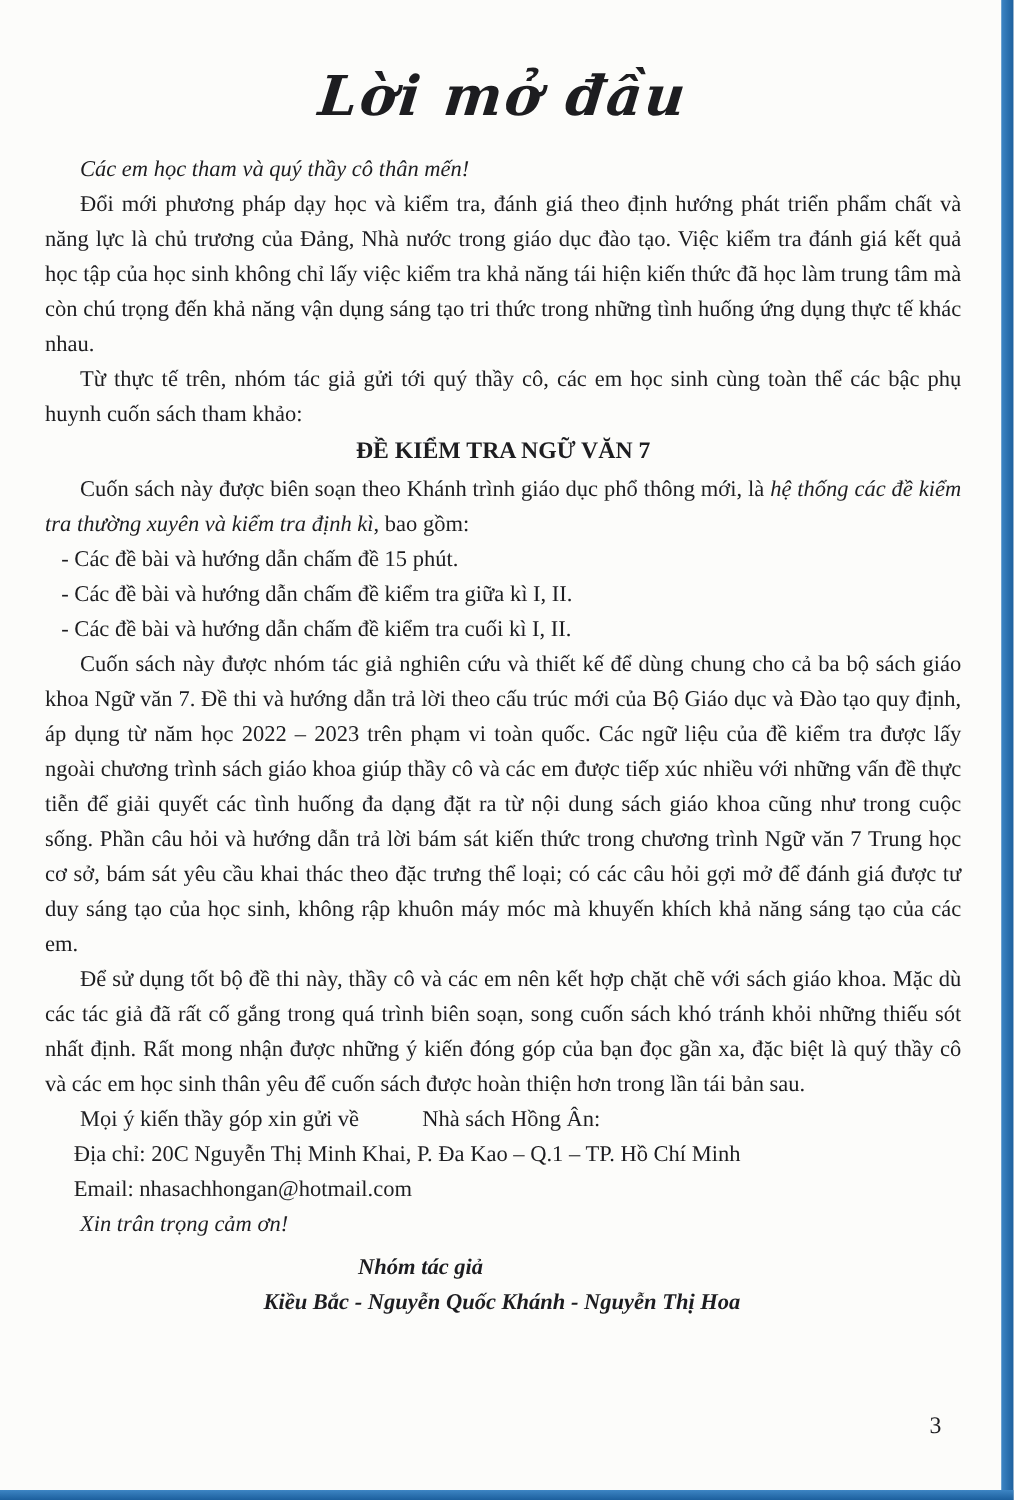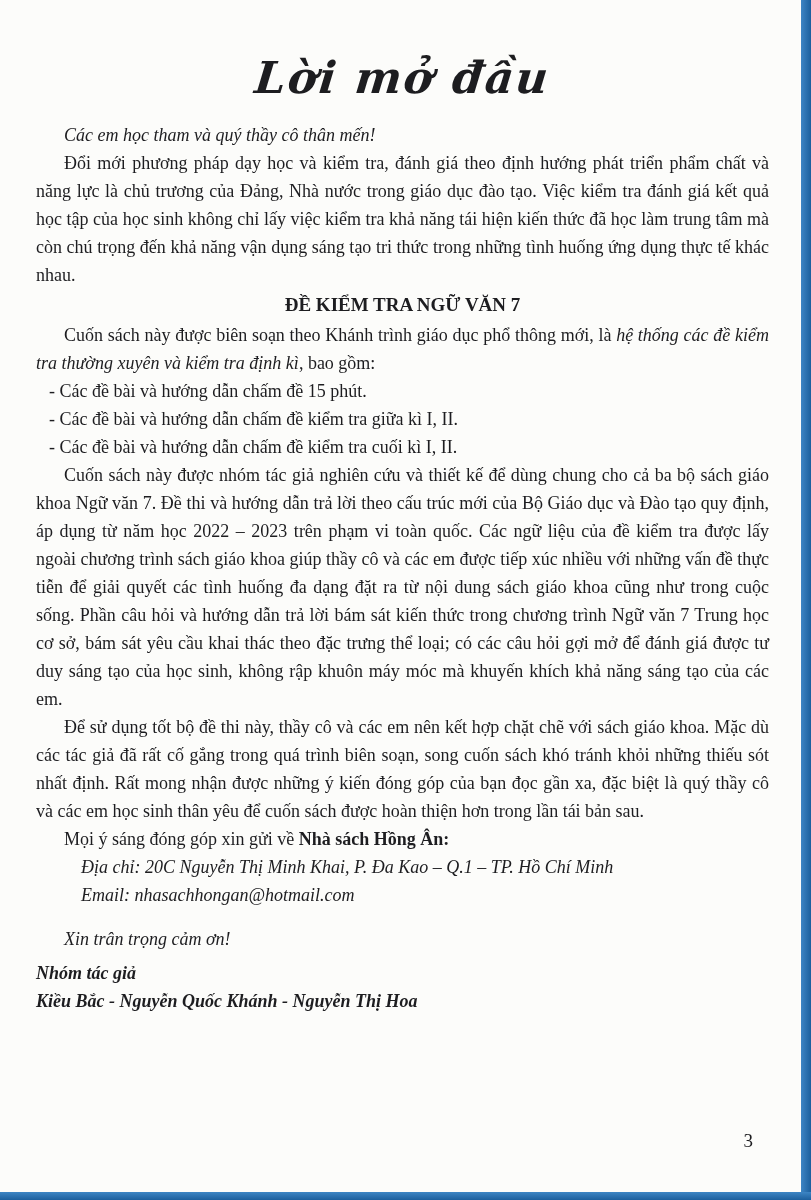--- a/index.html
+++ b/index.html
@@ -58,27 +58,27 @@
     text-align: center;
     font-weight: bold;
     font-size: 19px;
     margin: 2px 0;
   }
   .list-item {
     margin-left: 13px;
     text-align: left;
   }
   .inline-italic { font-style: italic; }
-  .inline-bold   { font-weight: bold; }
+  .inline-bold   { font-weight: normal; margin-left: 46px; }
 
-  .contact-line { margin-left: 45px; font-style: italic; }
-  .thanks-line  { margin-left: 28px; font-style: italic; margin-top: 16px; }
+  .contact-line { margin-left: 23px; }
+  .thanks-line  { margin-left: 28px; font-style: italic; }
 
   .signature {
-    text-align: left;
+    text-align: center;
     font-weight: bold;
     font-style: italic;
     margin-top: 6px;
   }
   .signature .role { padding-right: 132px; }
   .signature .authors { padding-right: 2px; }
 
   .page-number {
     position: absolute;
     right: 58px;
@@ -92,34 +92,35 @@
 <div class="page">
 
   <div class="preface-title">Lời mở đầu</div>
 
   <div class="body-text">
 
     <div class="salutation">Các em học tham và quý thầy cô thân mến!</div>
 
     <div class="para">Đổi mới phương pháp dạy học và kiểm tra, đánh giá theo định hướng phát triển phẩm chất và năng lực là chủ trương của Đảng, Nhà nước trong giáo dục đào tạo. Việc kiểm tra đánh giá kết quả học tập của học sinh không chỉ lấy việc kiểm tra khả năng tái hiện kiến thức đã học làm trung tâm mà còn chú trọng đến khả năng vận dụng sáng tạo tri thức trong những tình huống ứng dụng thực tế khác nhau.</div>
 
+    <div class="para">Từ thực tế trên, nhóm tác giả gửi tới quý thầy cô, các em học sinh cùng toàn thể các bậc phụ huynh cuốn sách tham khảo:</div>
 
     <div class="book-title">ĐỀ KIỂM TRA NGỮ VĂN 7</div>
 
     <div class="para"><span>Cuốn sách này được biên soạn theo Khánh trình giáo dục phổ thông mới, là </span><span class="inline-italic">hệ thống các đề kiểm tra thường xuyên và kiểm tra định kì</span><span>, bao gồm:</span></div>
 
     <div class="list-item">- Các đề bài và hướng dẫn chấm đề 15 phút.</div>
     <div class="list-item">- Các đề bài và hướng dẫn chấm đề kiểm tra giữa kì I, II.</div>
     <div class="list-item">- Các đề bài và hướng dẫn chấm đề kiểm tra cuối kì I, II.</div>
 
     <div class="para">Cuốn sách này được nhóm tác giả nghiên cứu và thiết kế để dùng chung cho cả ba bộ sách giáo khoa Ngữ văn 7. Đề thi và hướng dẫn trả lời theo cấu trúc mới của Bộ Giáo dục và Đào tạo quy định, áp dụng từ năm học 2022 – 2023 trên phạm vi toàn quốc. Các ngữ liệu của đề kiểm tra được lấy ngoài chương trình sách giáo khoa giúp thầy cô và các em được tiếp xúc nhiều với những vấn đề thực tiễn để giải quyết các tình huống đa dạng đặt ra từ nội dung sách giáo khoa cũng như trong cuộc sống. Phần câu hỏi và hướng dẫn trả lời bám sát kiến thức trong chương trình Ngữ văn 7 Trung học cơ sở, bám sát yêu cầu khai thác theo đặc trưng thể loại; có các câu hỏi gợi mở để đánh giá được tư duy sáng tạo của học sinh, không rập khuôn máy móc mà khuyến khích khả năng sáng tạo của các em.</div>
 
     <div class="para">Để sử dụng tốt bộ đề thi này, thầy cô và các em nên kết hợp chặt chẽ với sách giáo khoa. Mặc dù các tác giả đã rất cố gắng trong quá trình biên soạn, song cuốn sách khó tránh khỏi những thiếu sót nhất định. Rất mong nhận được những ý kiến đóng góp của bạn đọc gần xa, đặc biệt là quý thầy cô và các em học sinh thân yêu để cuốn sách được hoàn thiện hơn trong lần tái bản sau.</div>
 
-    <div class="para"><span>Mọi ý sáng đóng góp xin gửi về </span><span class="inline-bold">Nhà sách Hồng Ân:</span></div>
+    <div class="para"><span>Mọi ý kiến thầy góp xin gửi về </span><span class="inline-bold">Nhà sách Hồng Ân:</span></div>
 
     <div class="contact-line">Địa chỉ: 20C Nguyễn Thị Minh Khai, P. Đa Kao – Q.1 – TP. Hồ Chí Minh</div>
     <div class="contact-line">Email: nhasachhongan@hotmail.com</div>
     <div class="thanks-line">Xin trân trọng cảm ơn!</div>
 
     <div class="signature">
       <div class="role">Nhóm tác giả</div>
       <div class="authors">Kiều Bắc - Nguyễn Quốc Khánh - Nguyễn Thị Hoa</div>
     </div>
 

